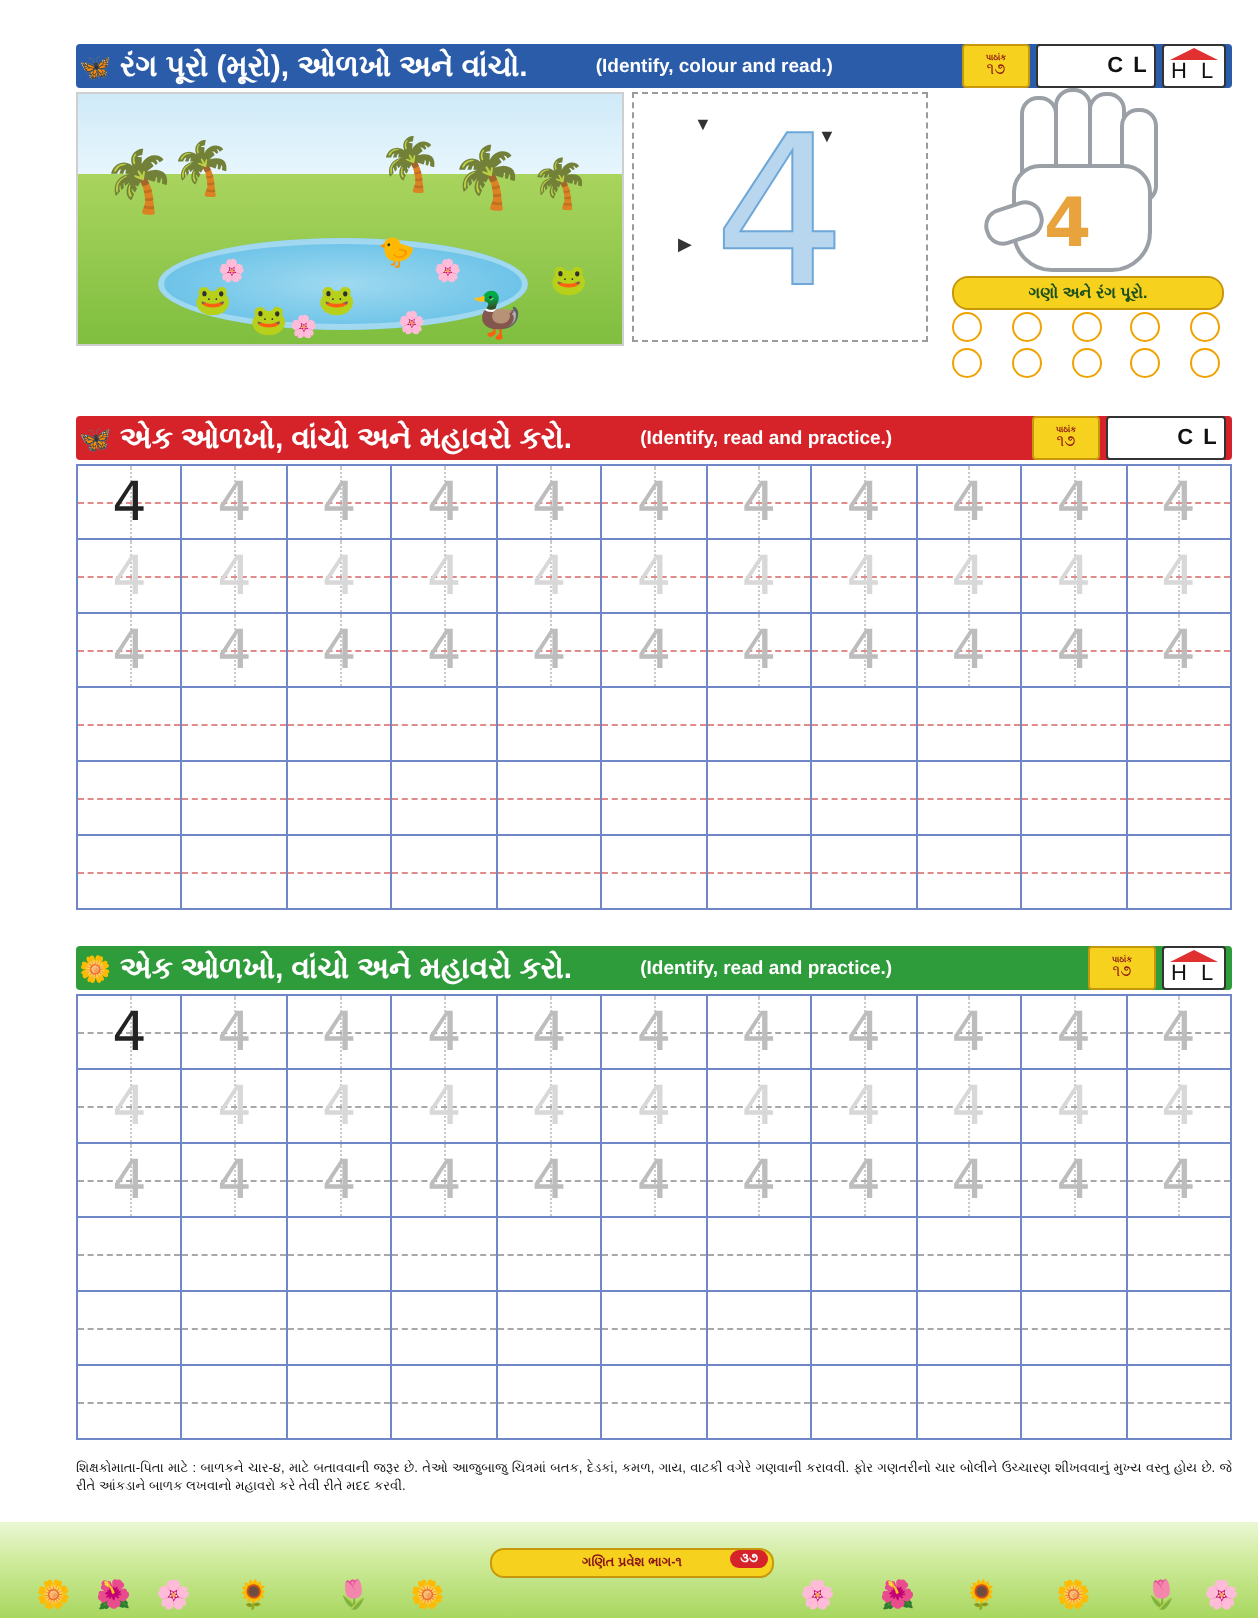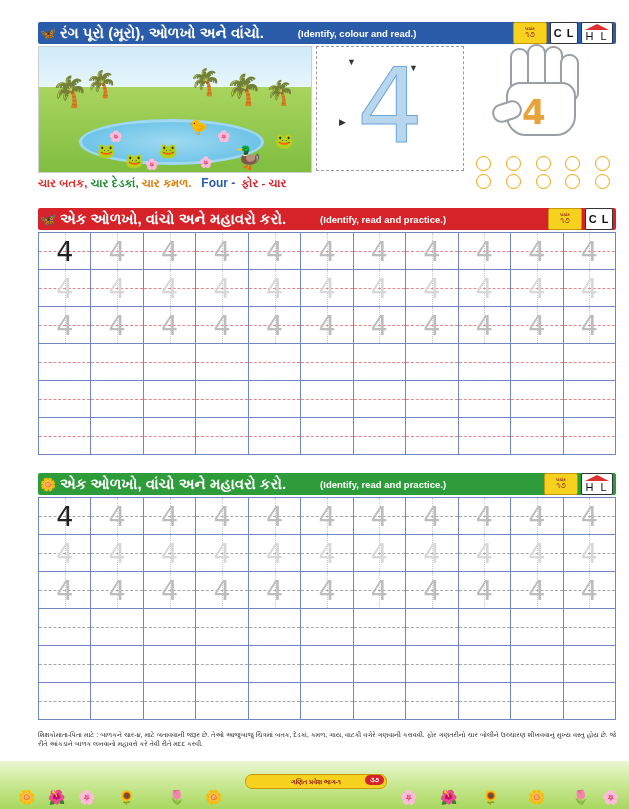--- a/index.html
+++ b/index.html
@@ -83,20 +83,21 @@
 
   .badge-cl {
     width: 26px; height: 20px;
     background: #ffffff;
     border: 1px solid #333;
     border-radius: 2px;
     display: flex; align-items: center; justify-content: center;
     font-size: 11px; font-weight: bold; color: #111;
     letter-spacing: 1px;
     margin-right: 3px;
+    padding-left: 32px;
   }
   .badge-hl {
     width: 30px; height: 20px;
     background: #ffffff;
     border: 1px solid #333;
     border-radius: 2px;
     position: relative;
     display: flex; align-items: flex-end; justify-content: center;
     margin-right: 3px;
     overflow: hidden;
@@ -341,43 +342,37 @@
   <div class="hand-panel">
     <div class="hand">
       <div class="fing" style="left:18px; top:0px;"></div>
       <div class="fing" style="left:35px; top:-4px;"></div>
       <div class="fing" style="left:52px; top:-2px;"></div>
       <div class="fing" style="left:68px; top:6px;"></div>
       <div class="palm"></div>
       <div class="thumb"></div>
       <div class="cnum">4</div>
     </div>
+    <div class="count-label">ગણો અને રંગ પૂરો.</div>
     <div class="circle-row r1">
       <span class="circ"></span>
       <span class="circ"></span>
       <span class="circ"></span>
       <span class="circ"></span>
       <span class="circ"></span>
     </div>
     <div class="circle-row r2">
       <span class="circ"></span>
       <span class="circ"></span>
       <span class="circ"></span>
       <span class="circ"></span>
       <span class="circ"></span>
     </div>
   </div>
 
-  <div class="caption">
-    <span class="g1">ચાર બતક,</span>&nbsp;
-    <span class="g2">ચાર દેડકાં,</span>&nbsp;
-    <span class="g3">ચાર કમળ.</span>
-    <span class="en">Four -</span>
-    <span class="en2">ફોર - ચાર</span>
-  </div>
 
   <div class="bar bar-red">
     <span class="bfly">🦋</span>
     <span class="txt-gu">એક ઓળખો, વાંચો અને મહાવરો કરો.</span>
     <span class="txt-en">(Identify, read and practice.)</span>
     <span class="spacer"></span>
     <span class="badge-page">
       <span class="b1">પાઠાંક</span>
       <span class="b2">૧૭</span>
     </span>

